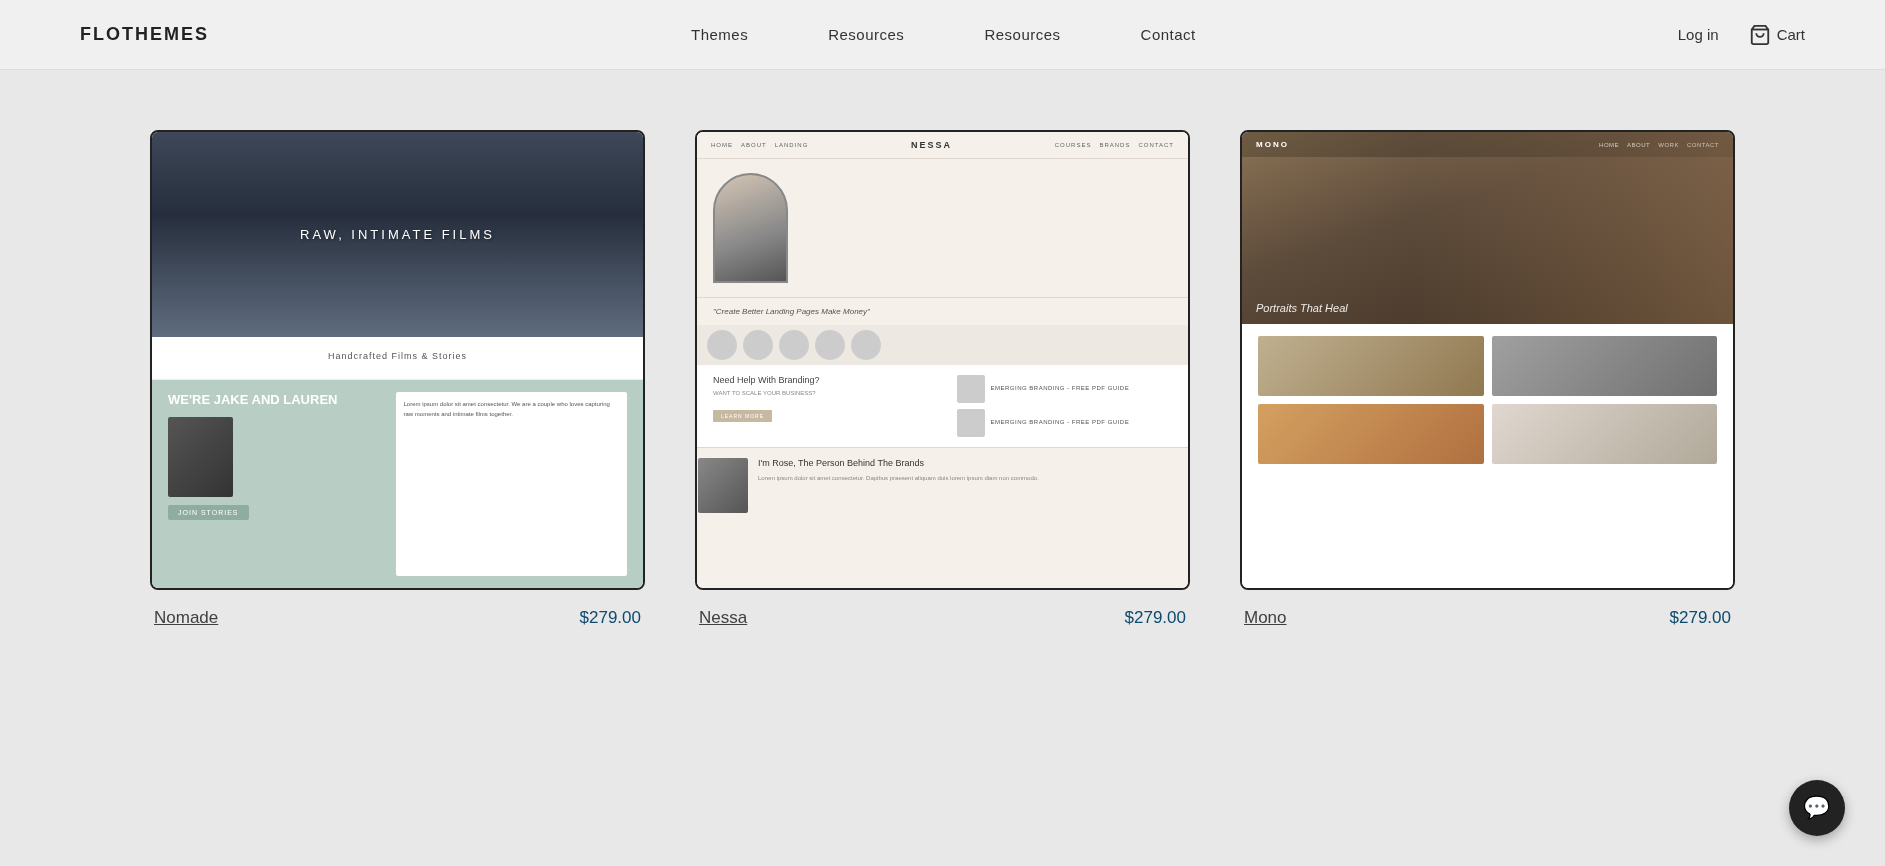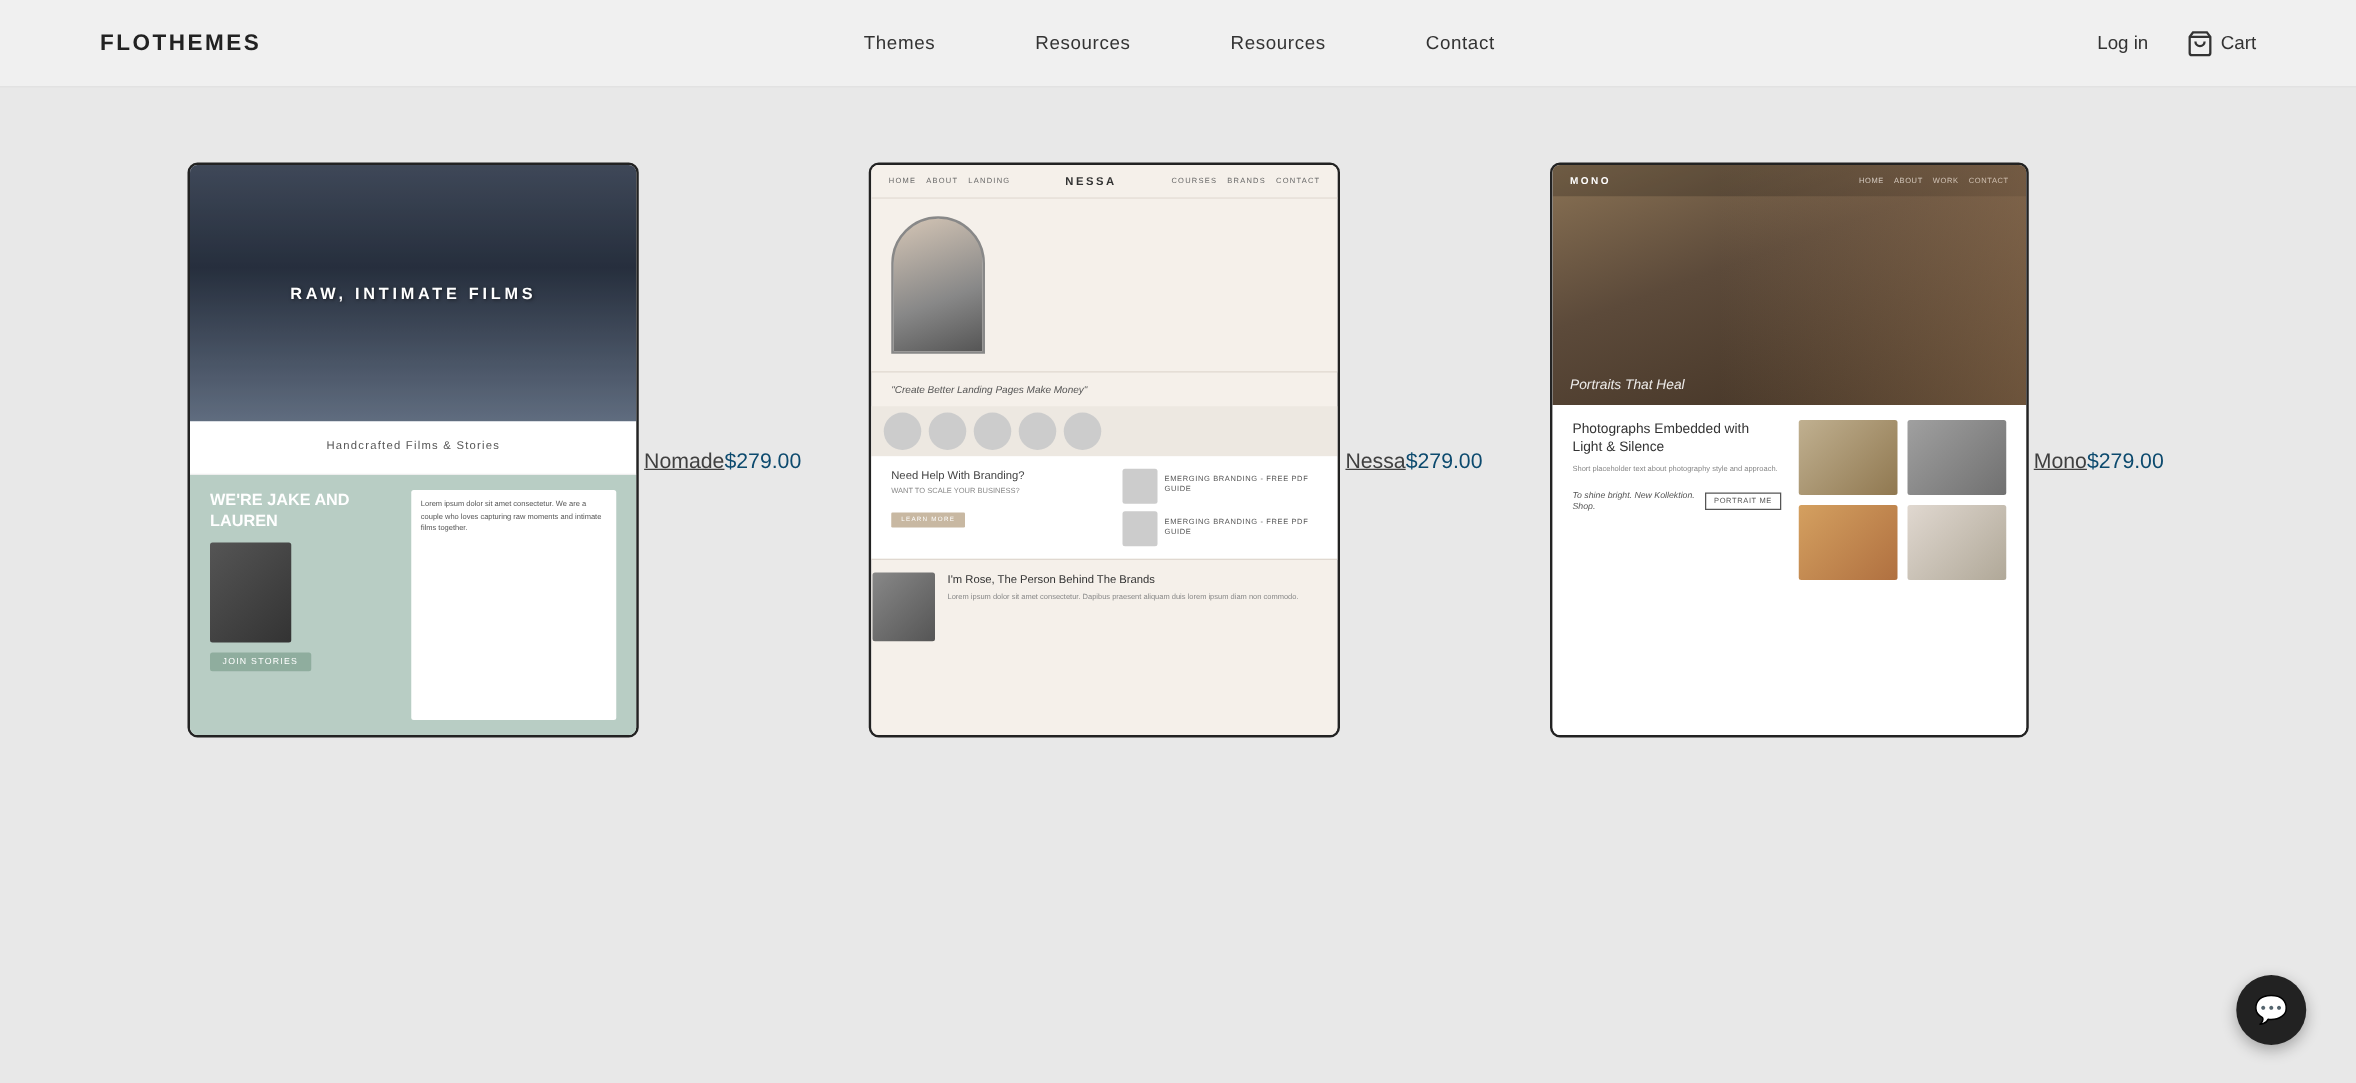--- a/index.html
+++ b/index.html
@@ -66,21 +66,21 @@
     main {
       padding: 60px 150px 80px;
     }
     .product-grid {
       display: grid;
       grid-template-columns: repeat(3, 1fr);
       gap: 50px;
     }
     .product-card {
       display: flex;
-      flex-direction: row;
+      flex-direction: column;
     }
     .product-thumbnail {
       width: 100%;
       border-radius: 8px;
       border: 2px solid #222;
       overflow: hidden;
       background: #fff;
       margin-bottom: 18px;
       height: 460px;
     }
@@ -115,21 +115,21 @@
       height: 45%;
       display: flex;
       align-items: center;
       justify-content: center;
       position: relative;
       overflow: hidden;
     }
     .nomade-hero-text {
       color: white;
       font-size: 13px;
-      font-weight: 700;
+      font-weight: 400;
       letter-spacing: 3px;
       text-transform: uppercase;
       text-align: center;
       z-index: 2;
       text-shadow: 1px 1px 3px rgba(0,0,0,0.5);
     }
     .nomade-hero-overlay {
       position: absolute;
       inset: 0;
       background: rgba(0,0,0,0.15);
@@ -644,28 +644,20 @@
                 <span class="mono-nav-link">HOME</span>
                 <span class="mono-nav-link">ABOUT</span>
                 <span class="mono-nav-link">WORK</span>
                 <span class="mono-nav-link">CONTACT</span>
               </div>
             </div>
             <div class="mono-person-shape"></div>
             <div class="mono-hero-caption">Portraits That Heal</div>
           </div>
           <div class="mono-content">
-            <div class="mono-content-left">
-              <div class="mono-content-title">Photographs Embedded with Light &amp; Silence</div>
-              <div class="mono-content-text">Short placeholder text about photography style and approach.</div>
-              <div class="mono-cta-row">
-                <div class="mono-cta-text">To shine bright. New Kollektion. Shop.</div>
-                <div class="mono-cta-btn">PORTRAIT ME</div>
-              </div>
-            </div>
             <div class="mono-content-right">
               <div class="mono-img-row">
                 <div class="mono-img-block mono-img-1"></div>
                 <div class="mono-img-block mono-img-2"></div>
               </div>
               <div class="mono-img-row">
                 <div class="mono-img-block mono-img-3"></div>
                 <div class="mono-img-block mono-img-4"></div>
               </div>
             </div>

